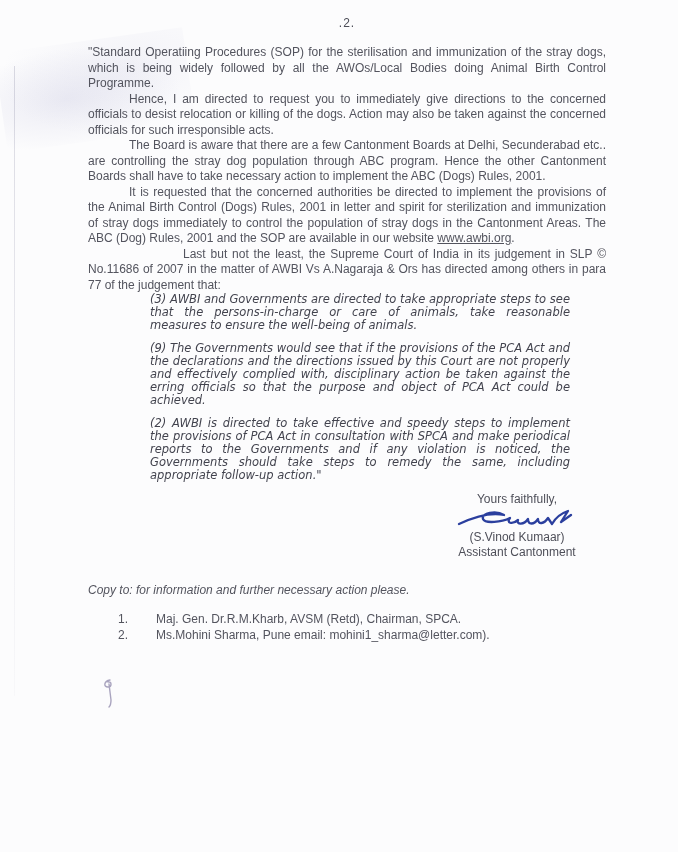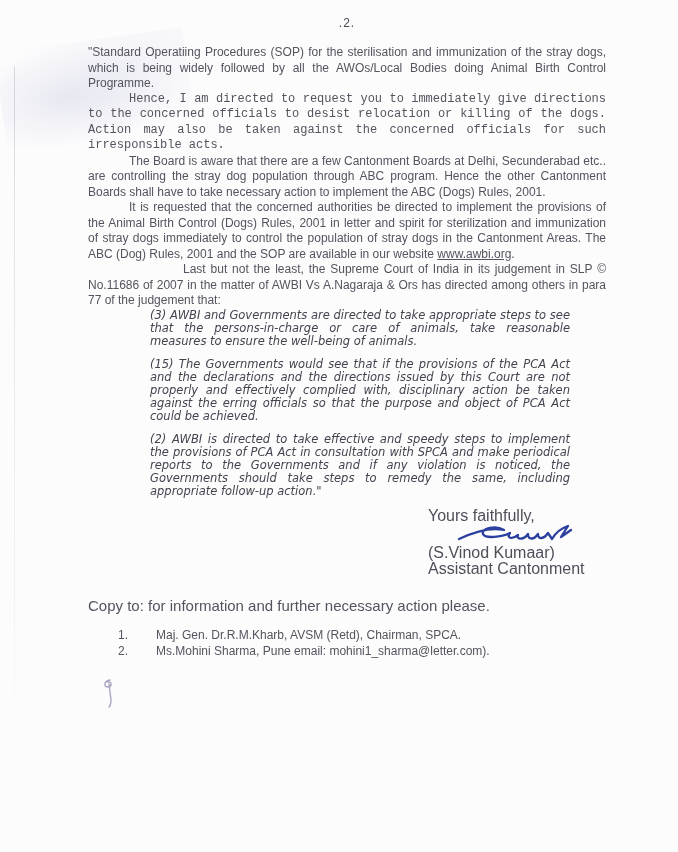--- a/index.html
+++ b/index.html
@@ -30,41 +30,41 @@
     position:absolute; left:88px; top:16px; width:518px;
   }
   .pageno {
     text-align:center; font-size:12px; color:#4c4d57;
     margin:0 0 15px 0; letter-spacing:1px;
   }
   p.body {
     margin:0; font-size:12px; line-height:15.5px;
     text-align:justify; color:#53545e;
   }
-  .mb16{margin-bottom:16px;} .mb10{margin-bottom:10px;font-family:Liberation Mono, monospace;} .mb7{margin-bottom:7px;}
+  .mb16{margin-bottom:16px;} .mb10{margin-bottom:10px;} .mb7{margin-bottom:7px;}
   .mb5{margin-bottom:5px;} .mb6{margin-bottom:6px;} .mb11{margin-bottom:11px;}
   .mb8{margin-bottom:8px;}
   .indent1 { text-indent:41px; }
   .indent2 { text-indent:95px; }
   .quote {
     margin:0 0 10px 62px; width:420px;
     font-family:"DejaVu Sans", sans-serif;
     font-style:italic; font-size:11.5px; line-height:13px;
     text-align:justify; color:#42434e;
   }
   .link { text-decoration:underline; }
   .sig-block {
     width:178px; margin-left:auto; margin-right:0;
-    font-size:16px; line-height:15.5px;
+    text-align:center; font-size:12px; line-height:15.5px;
     color:#4e4f59; margin-top:7px;
   }
   .sig-scrawl { display:block; margin:-2px auto -4px auto; }
   .closing { margin-top:0; }
   .copy-block { margin-top:22px; font-size:12px; color:#53545e; }
-  .copy-heading { margin:0 0 13px 0; font-size:15px; line-height:15.5px; }
+  .copy-heading { margin:0 0 13px 0; font-size:12px; line-height:15.5px;font-style:italic; }
   .copy-row { display:flex; line-height:16px; font-size:12px; }
   .copy-num { width:38px; margin-left:30px; flex:none; }
   .hand-mark { position:absolute; left:96px; top:676px; pointer-events:none; }
 </style>
 </head>
 <body>
 
 <div class="sheet">
 
   <div class="smudge-topleft"></div>
@@ -82,21 +82,21 @@
 
     <p class="body indent1 mb10">Hence, I am directed to request you to immediately give directions to the concerned officials to desist relocation or killing of the dogs. Action may also be taken against the concerned officials for such irresponsible acts.</p>
 
     <p class="body indent1 mb7">The Board is aware that there are a few Cantonment Boards at Delhi, Secunderabad etc.. are controlling the stray dog population through ABC program. Hence the other Cantonment Boards shall have to take necessary action to implement the ABC (Dogs) Rules, 2001.</p>
 
     <p class="body indent1 mb5"><span>It is requested that the concerned authorities be directed to implement the provisions of the Animal Birth Control (Dogs) Rules, 2001 in letter and spirit for sterilization and immunization of stray dogs immediately to control the population of stray dogs in the Cantonment Areas. The ABC (Dog) Rules, 2001 and the SOP are available in our website </span><span class="link">www.awbi.org</span><span>.</span></p>
 
     <p class="body indent2 mb6">Last but not the least, the Supreme Court of India in its judgement in SLP © No.11686 of 2007 in the matter of AWBI Vs A.Nagaraja &amp; Ors has directed among others in para 77 of the judgement that:</p>
 
     <p class="quote mb10">(3) AWBI and Governments are directed to take appropriate steps to see that the persons-in-charge or care of animals, take reasonable measures to ensure the well-being of animals.</p>
-    <p class="quote mb6">(15) The Governments would see that if the provisions of the PCA Act and the declarations and the directions issued by this Court are not properly and effectively complied with, disciplinary action be taken against the erring officials so that the purpose and object of PCA Act could be achieved.</p>
+    <p class="quote mb6">(9) The Governments would see that if the provisions of the PCA Act and the declarations and the directions issued by this Court are not properly and effectively complied with, disciplinary action be taken against the erring officials so that the purpose and object of PCA Act could be achieved.</p>
     <p class="quote mb8">(2) AWBI is directed to take effective and speedy steps to implement the provisions of PCA Act in consultation with SPCA and make periodical reports to the Governments and if any violation is noticed, the Governments should take steps to remedy the same, including appropriate follow-up action."</p>
 
 
     <div class="sig-block">
       <div>Yours faithfully,</div>
       <svg class="sig-scrawl" width="122" height="28" viewBox="0 0 122 28">
         <path d="M3 18 C18 11, 34 6, 48 9 C40 4, 25 7, 27 13 C29 18, 46 16, 54 12 C50 17, 56 19, 62 14 C60 19, 68 19, 72 13 C72 19, 78 19, 82 13 C82 19, 88 18, 92 12 L96 18 C100 11, 106 7, 112 5 L105 16 L115 9" fill="none" stroke="#2b3f9e" stroke-width="2.3" stroke-linecap="round" stroke-linejoin="round"></path>
       </svg>
       <div>(S.Vinod Kumaar)</div>
       <div>Assistant Cantonment</div>

